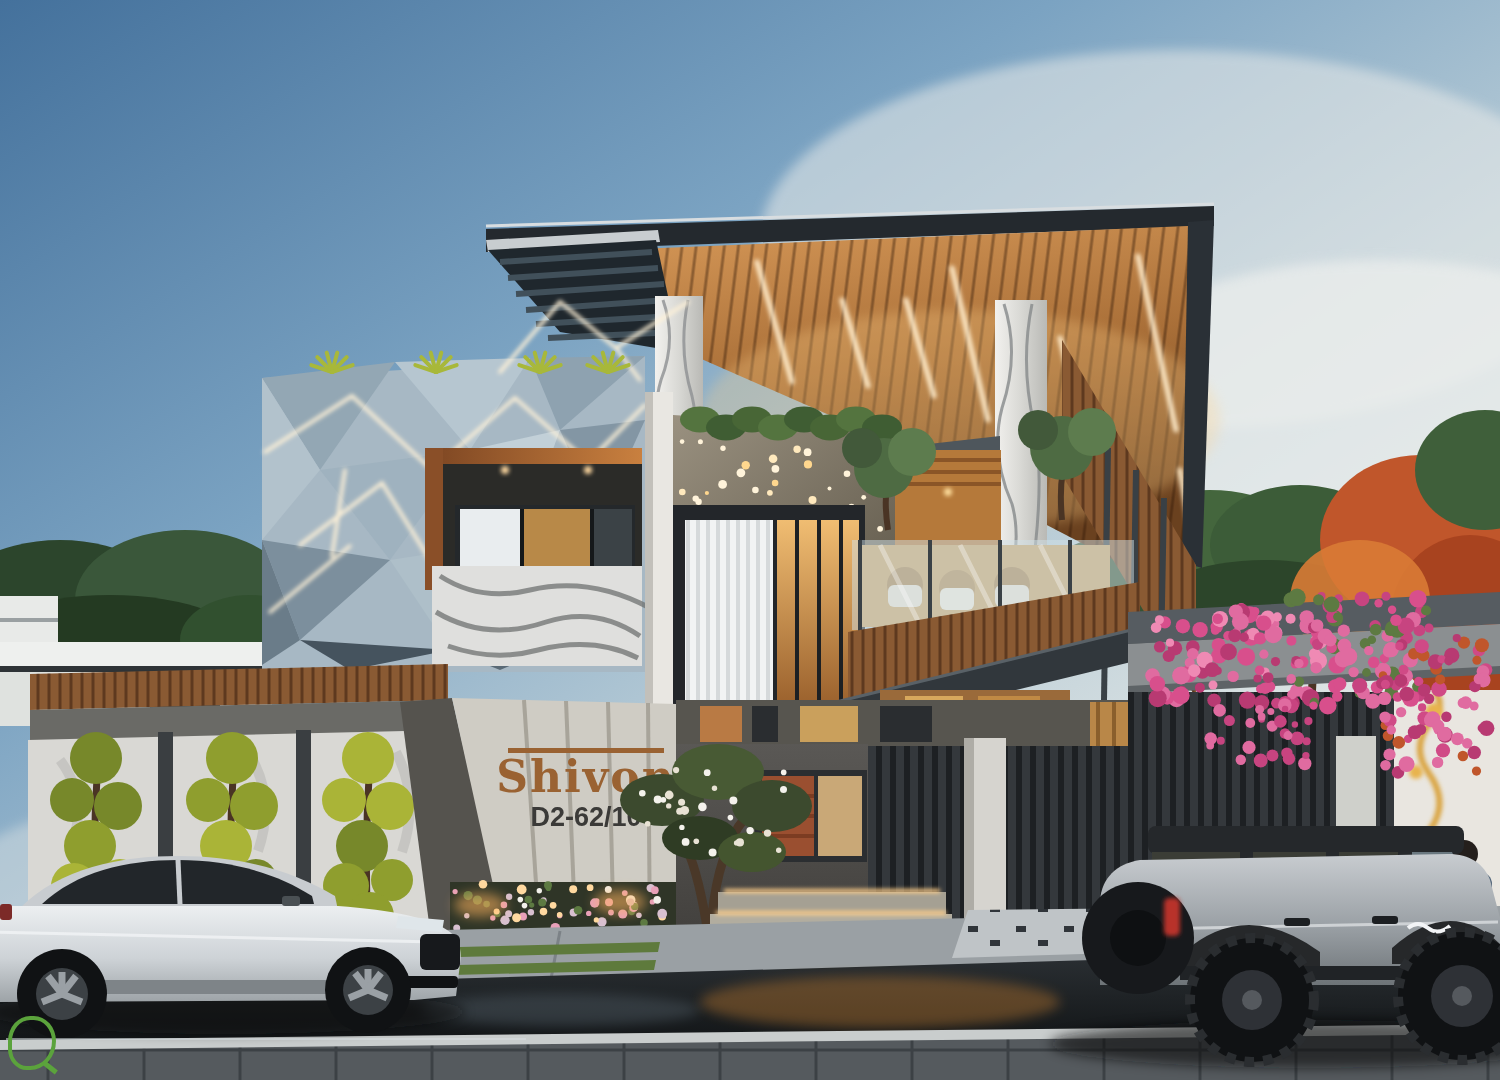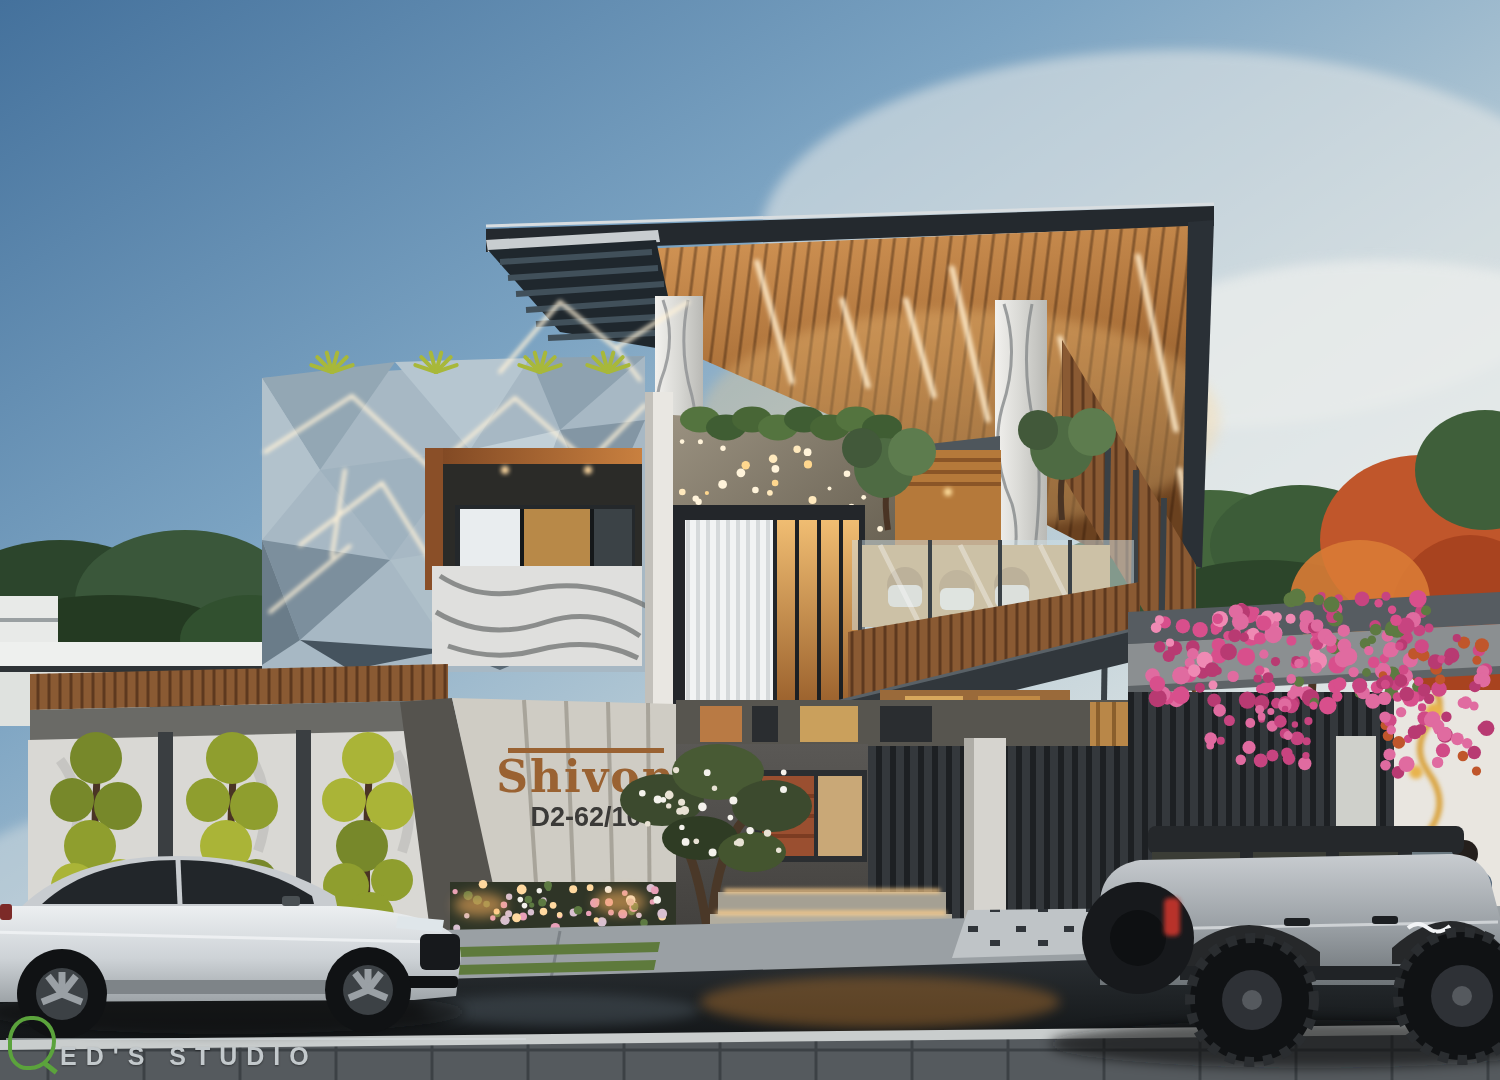--- a/index.html
+++ b/index.html
@@ -978,15 +978,14 @@
       <circle cx="1462" cy="996" r="64" fill="none" stroke="#2a2d30" stroke-width="10" stroke-dasharray="10 9"></circle>
       <circle cx="1462" cy="996" r="31" fill="#2e3136"></circle>
           <circle cx="1462" cy="996" r="10" fill="#55595e"></circle>
     </g>
   </g>
 </svg>
 
 <div class="watermark">
   <div class="wm-line"></div>
   <div class="wm-q">Q</div>
-  <div class="wm-text">ED'S STUDIO</div>
 </div>
 </div>
 
 </body></html>

